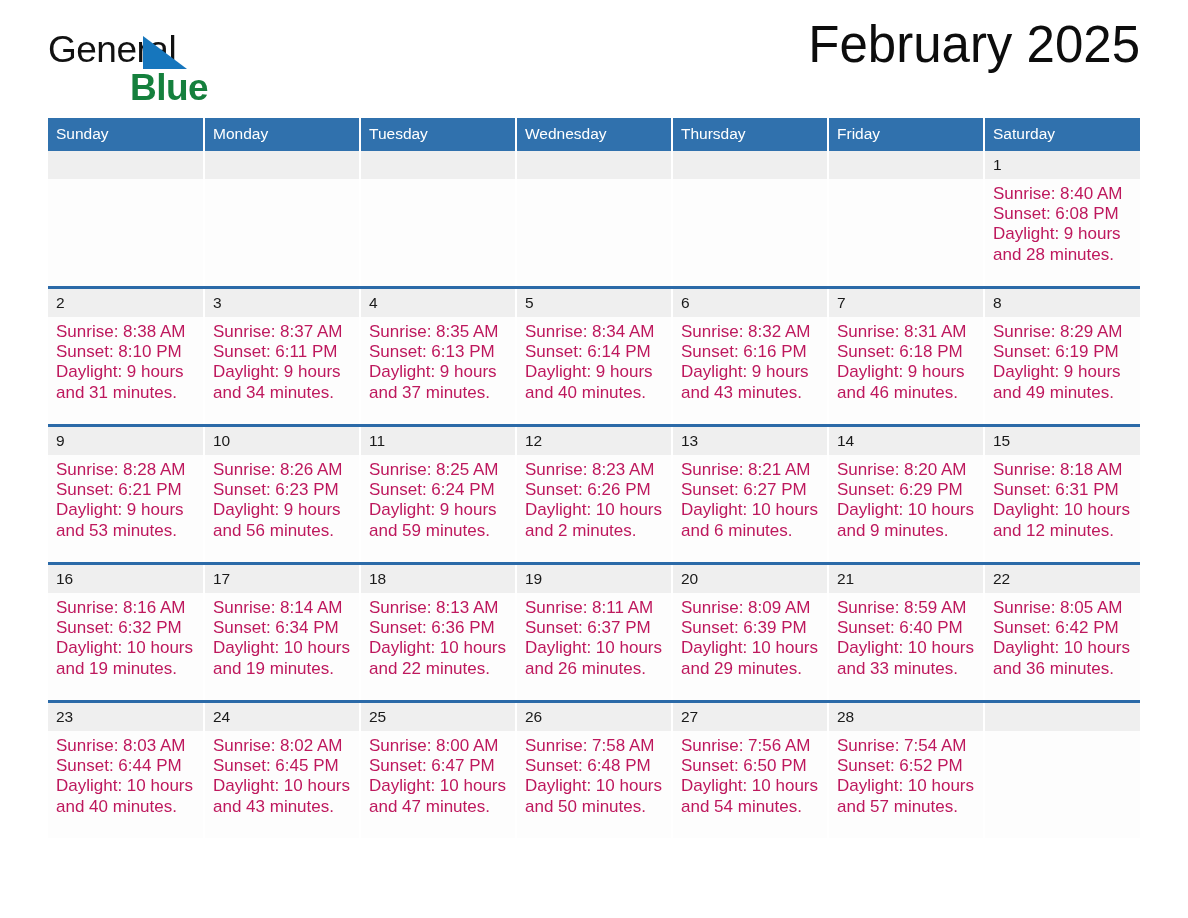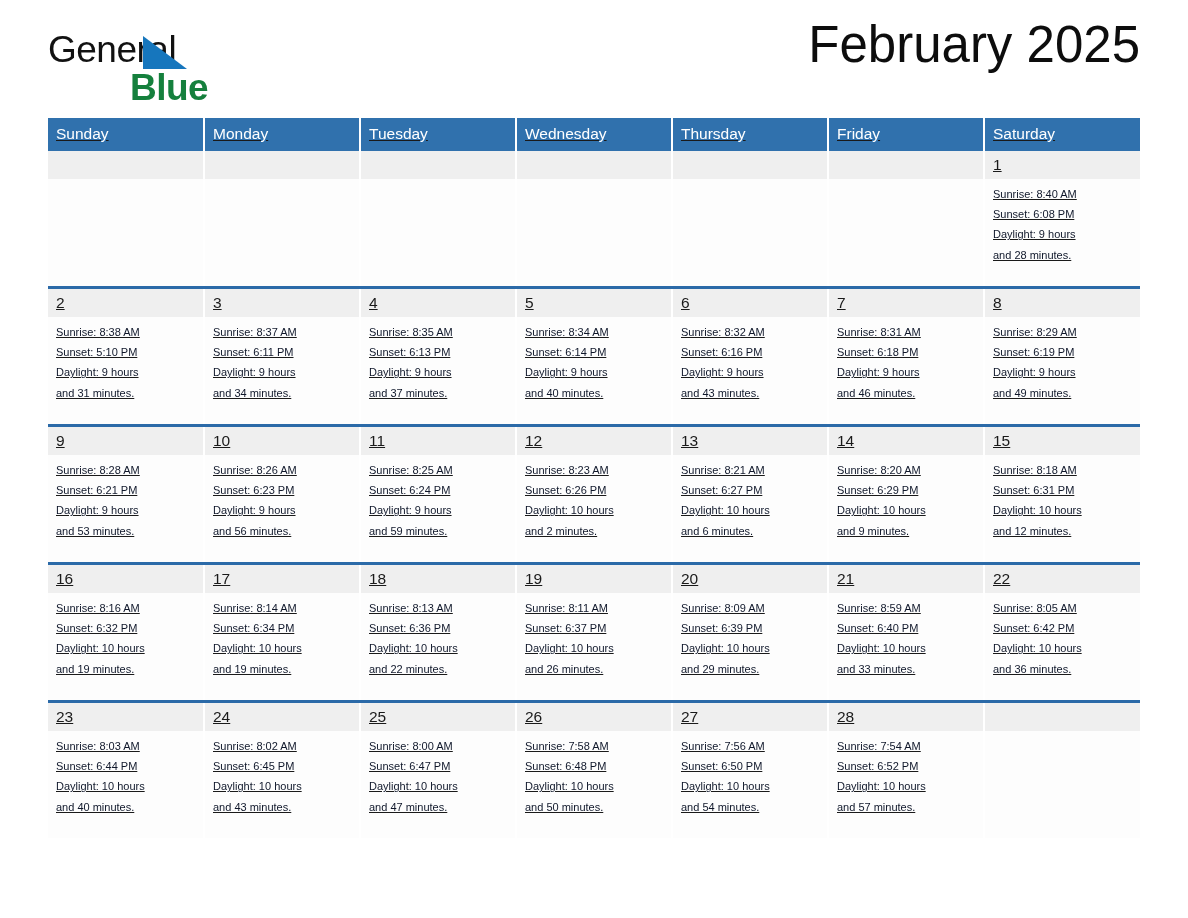--- a/index.html
+++ b/index.html
@@ -80,21 +80,20 @@
     font-weight: normal;
     color: #0d0d0d;
     margin: 8px 0 0 0;
   }
 
   
   .calendar {
     width: 1092px;
     border-collapse: collapse;
     table-layout: fixed;
-    text-decoration: underline;
   }
   .calendar th {
     background: #3071ad;
     color: #ffffff;
     font-weight: normal;
     font-size: 15.5px;
     text-align: left;
     padding: 7px 0 8px 8px;
     border-right: 2px solid #ffffff;
   }
@@ -115,23 +114,23 @@
     background: #efefef;
     font-size: 15.5px;
     line-height: 20px;
     padding: 4px 0 4px 8px;
     color: #1a1a1a;
     min-height: 20px;
   }
   .daynum.empty { color: transparent; }
   .info {
     padding: 5px 6px 0 8px;
-    font-size: 11px;
+    font-size: 17px;
     line-height: 20.2px;
-    color: #0f172a;
+    color: #be185d;
   }
   .info div { white-space: nowrap; }
 </style>
 </head>
 <body>
 
 <div class="page">
 
   <div class="header">
 
@@ -187,21 +186,21 @@
               <div>Daylight: 9 hours</div>
               <div>and 28 minutes.</div>
             </div>
           </td>
         </tr>
         <tr class="week-2">
           <td>
             <div class="daynum">2</div>
             <div class="info">
               <div>Sunrise: 8:38 AM</div>
-              <div>Sunset: 5:10 PM</div>
+              <div>Sunset: 8:10 PM</div>
               <div>Daylight: 9 hours</div>
               <div>and 31 minutes.</div>
             </div>
           </td>
           <td>
             <div class="daynum">3</div>
             <div class="info">
               <div>Sunrise: 8:37 AM</div>
               <div>Sunset: 6:11 PM</div>
               <div>Daylight: 9 hours</div>

